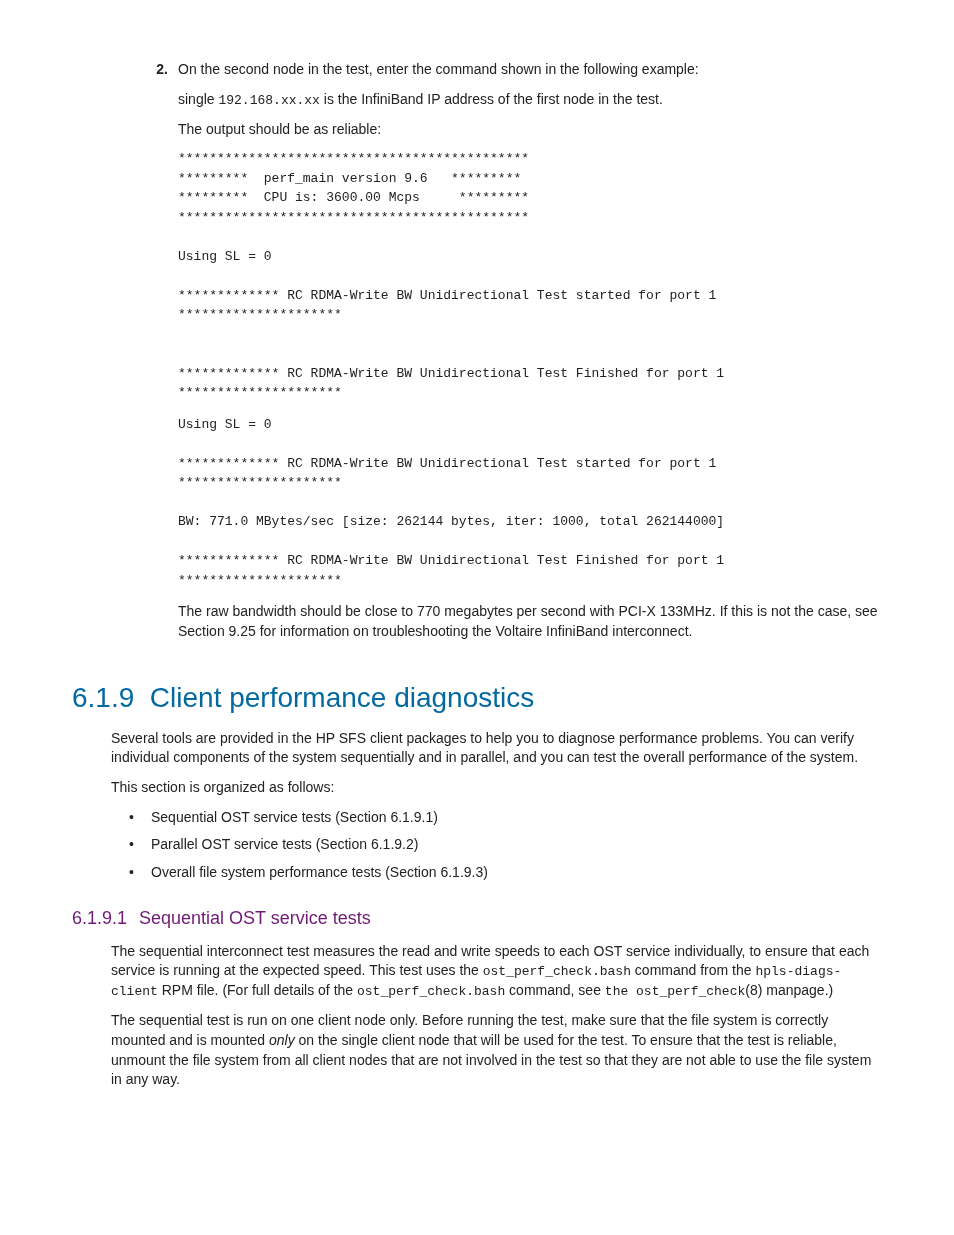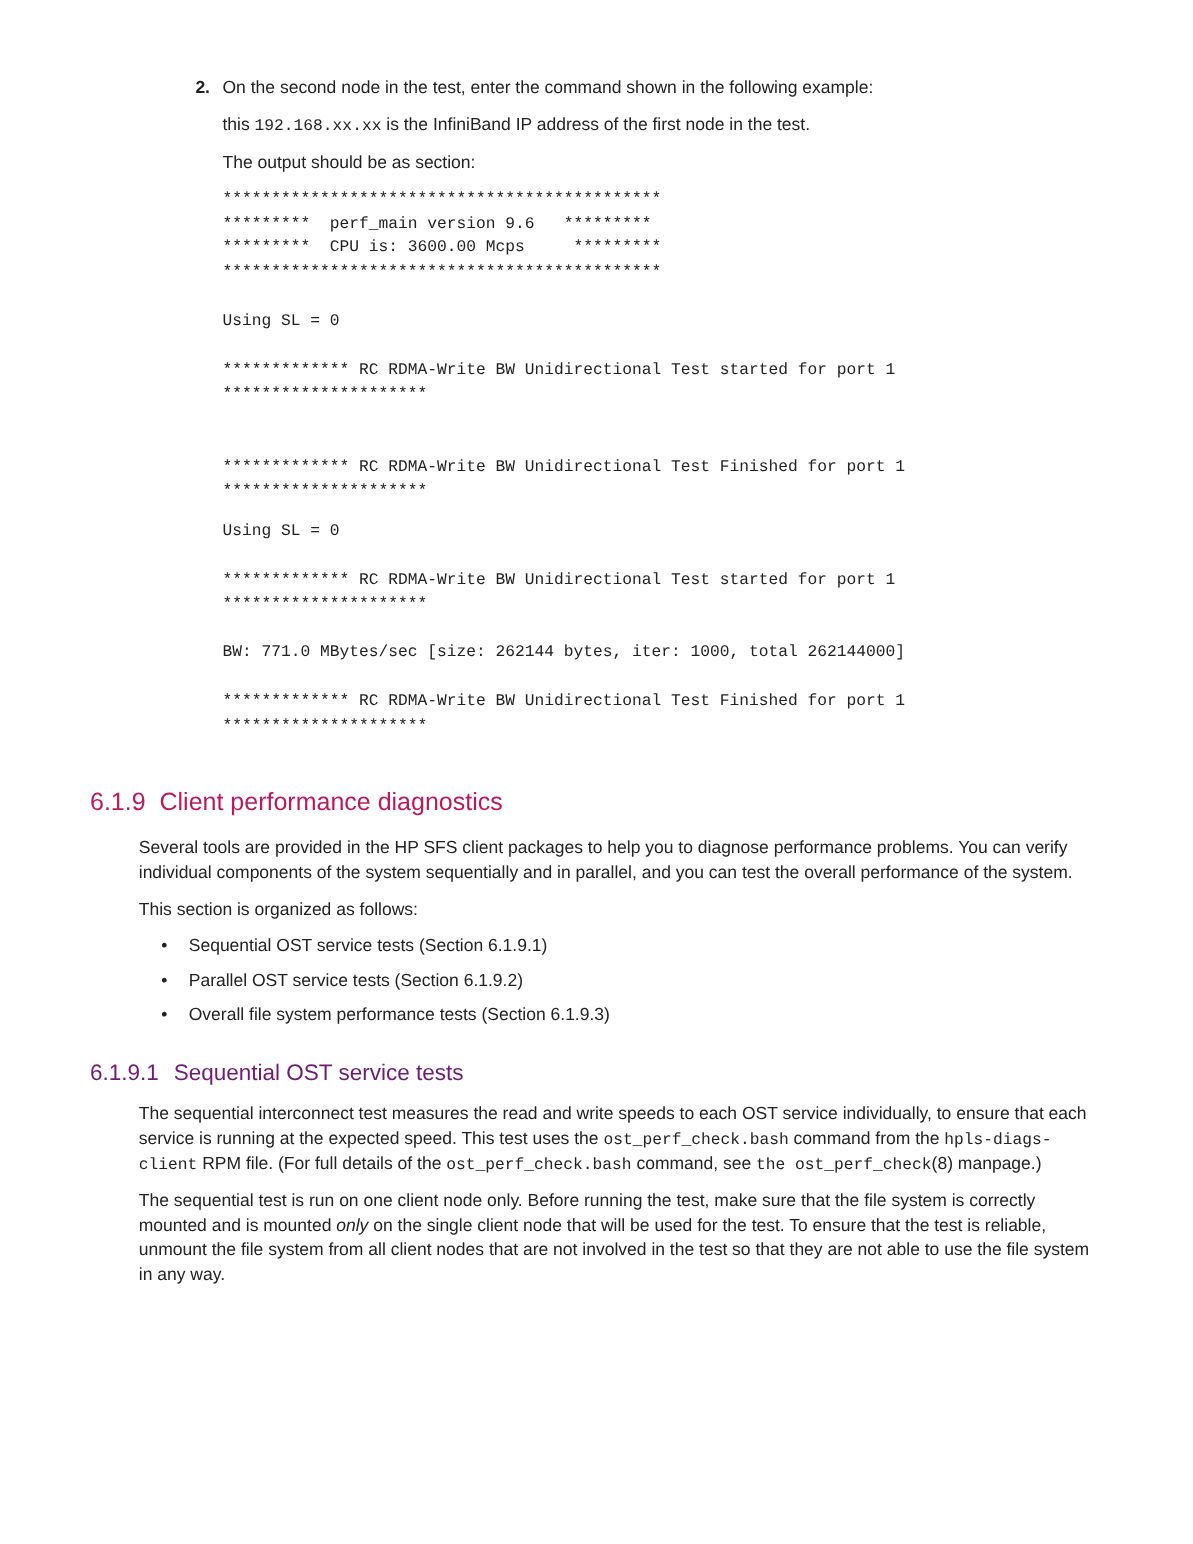--- a/index.html
+++ b/index.html
@@ -25,23 +25,23 @@
   .indent2 { margin-left: 39px; }
   .mono { font-family: "Courier New", monospace; font-size: 13px; }
   .bold { font-weight: bold; }
   pre.mono {
     white-space: pre;
     margin: 10px 0 12px 0;
     line-height: 1.5;
   }
   p { margin: 10px 0; }
   h2 {
-    color: #be185d;
+    color: #0369a1;
     font-weight: normal;
-    font-size: 20px;
+    font-size: 28px;
     margin: 26px 0 12px 0;
   }
   h2 .secnum { display: inline-block; }
   h3 {
     color: #701a75;
     font-weight: normal;
     font-size: 18px;
     margin: 24px 0 10px 0;
   }
   h3 .secnum { display: inline-block; min-width: 62px; }
@@ -58,23 +58,23 @@
 </style>
 </head>
 <body>
 <div class="container">
 
 <div class="step-row" style="margin-left:62px">
   <div class="step-num">2.</div>
   <div class="step-body">
     <span>On the second node in the test, enter the command shown in the following example:</span>
     <p>
-      <span>this </span><span class="mono">192.168.xx.xx</span><span> is the InfiniBand IP address of the first node in the test.</span>
+      <span>single </span><span class="mono">192.168.xx.xx</span><span> is the InfiniBand IP address of the first node in the test.</span>
     </p>
-    <p>The output should be as section:</p>
+    <p>The output should be as reliable:</p>
     <pre class="mono">*********************************************
 *********  perf_main version 9.6   *********
 *********  CPU is: 3600.00 Mcps     *********
 *********************************************
 
 Using SL = 0
 
 ************* RC RDMA-Write BW Unidirectional Test started for port 1
 *********************
 
@@ -83,20 +83,21 @@
 *********************</pre>
     <pre class="mono">Using SL = 0
 
 ************* RC RDMA-Write BW Unidirectional Test started for port 1
 *********************
 
 BW: 771.0 MBytes/sec [size: 262144 bytes, iter: 1000, total 262144000]
 
 ************* RC RDMA-Write BW Unidirectional Test Finished for port 1
 *********************</pre>
+    <p>The raw bandwidth should be close to 770 megabytes per second with PCI-X 133MHz. If this is not the case, see Section 9.25 for information on troubleshooting the Voltaire InfiniBand interconnect.</p>
   </div>
 </div>
 
 <h2>
   <span class="secnum">6.1.9</span>&nbsp;
   <span>Client performance diagnostics</span>
 </h2>
 
 <div class="indent2">
   <p>Several tools are provided in the HP SFS client packages to help you to diagnose performance problems. You can verify individual components of the system sequentially and in parallel, and you can test the overall performance of the system.</p>

